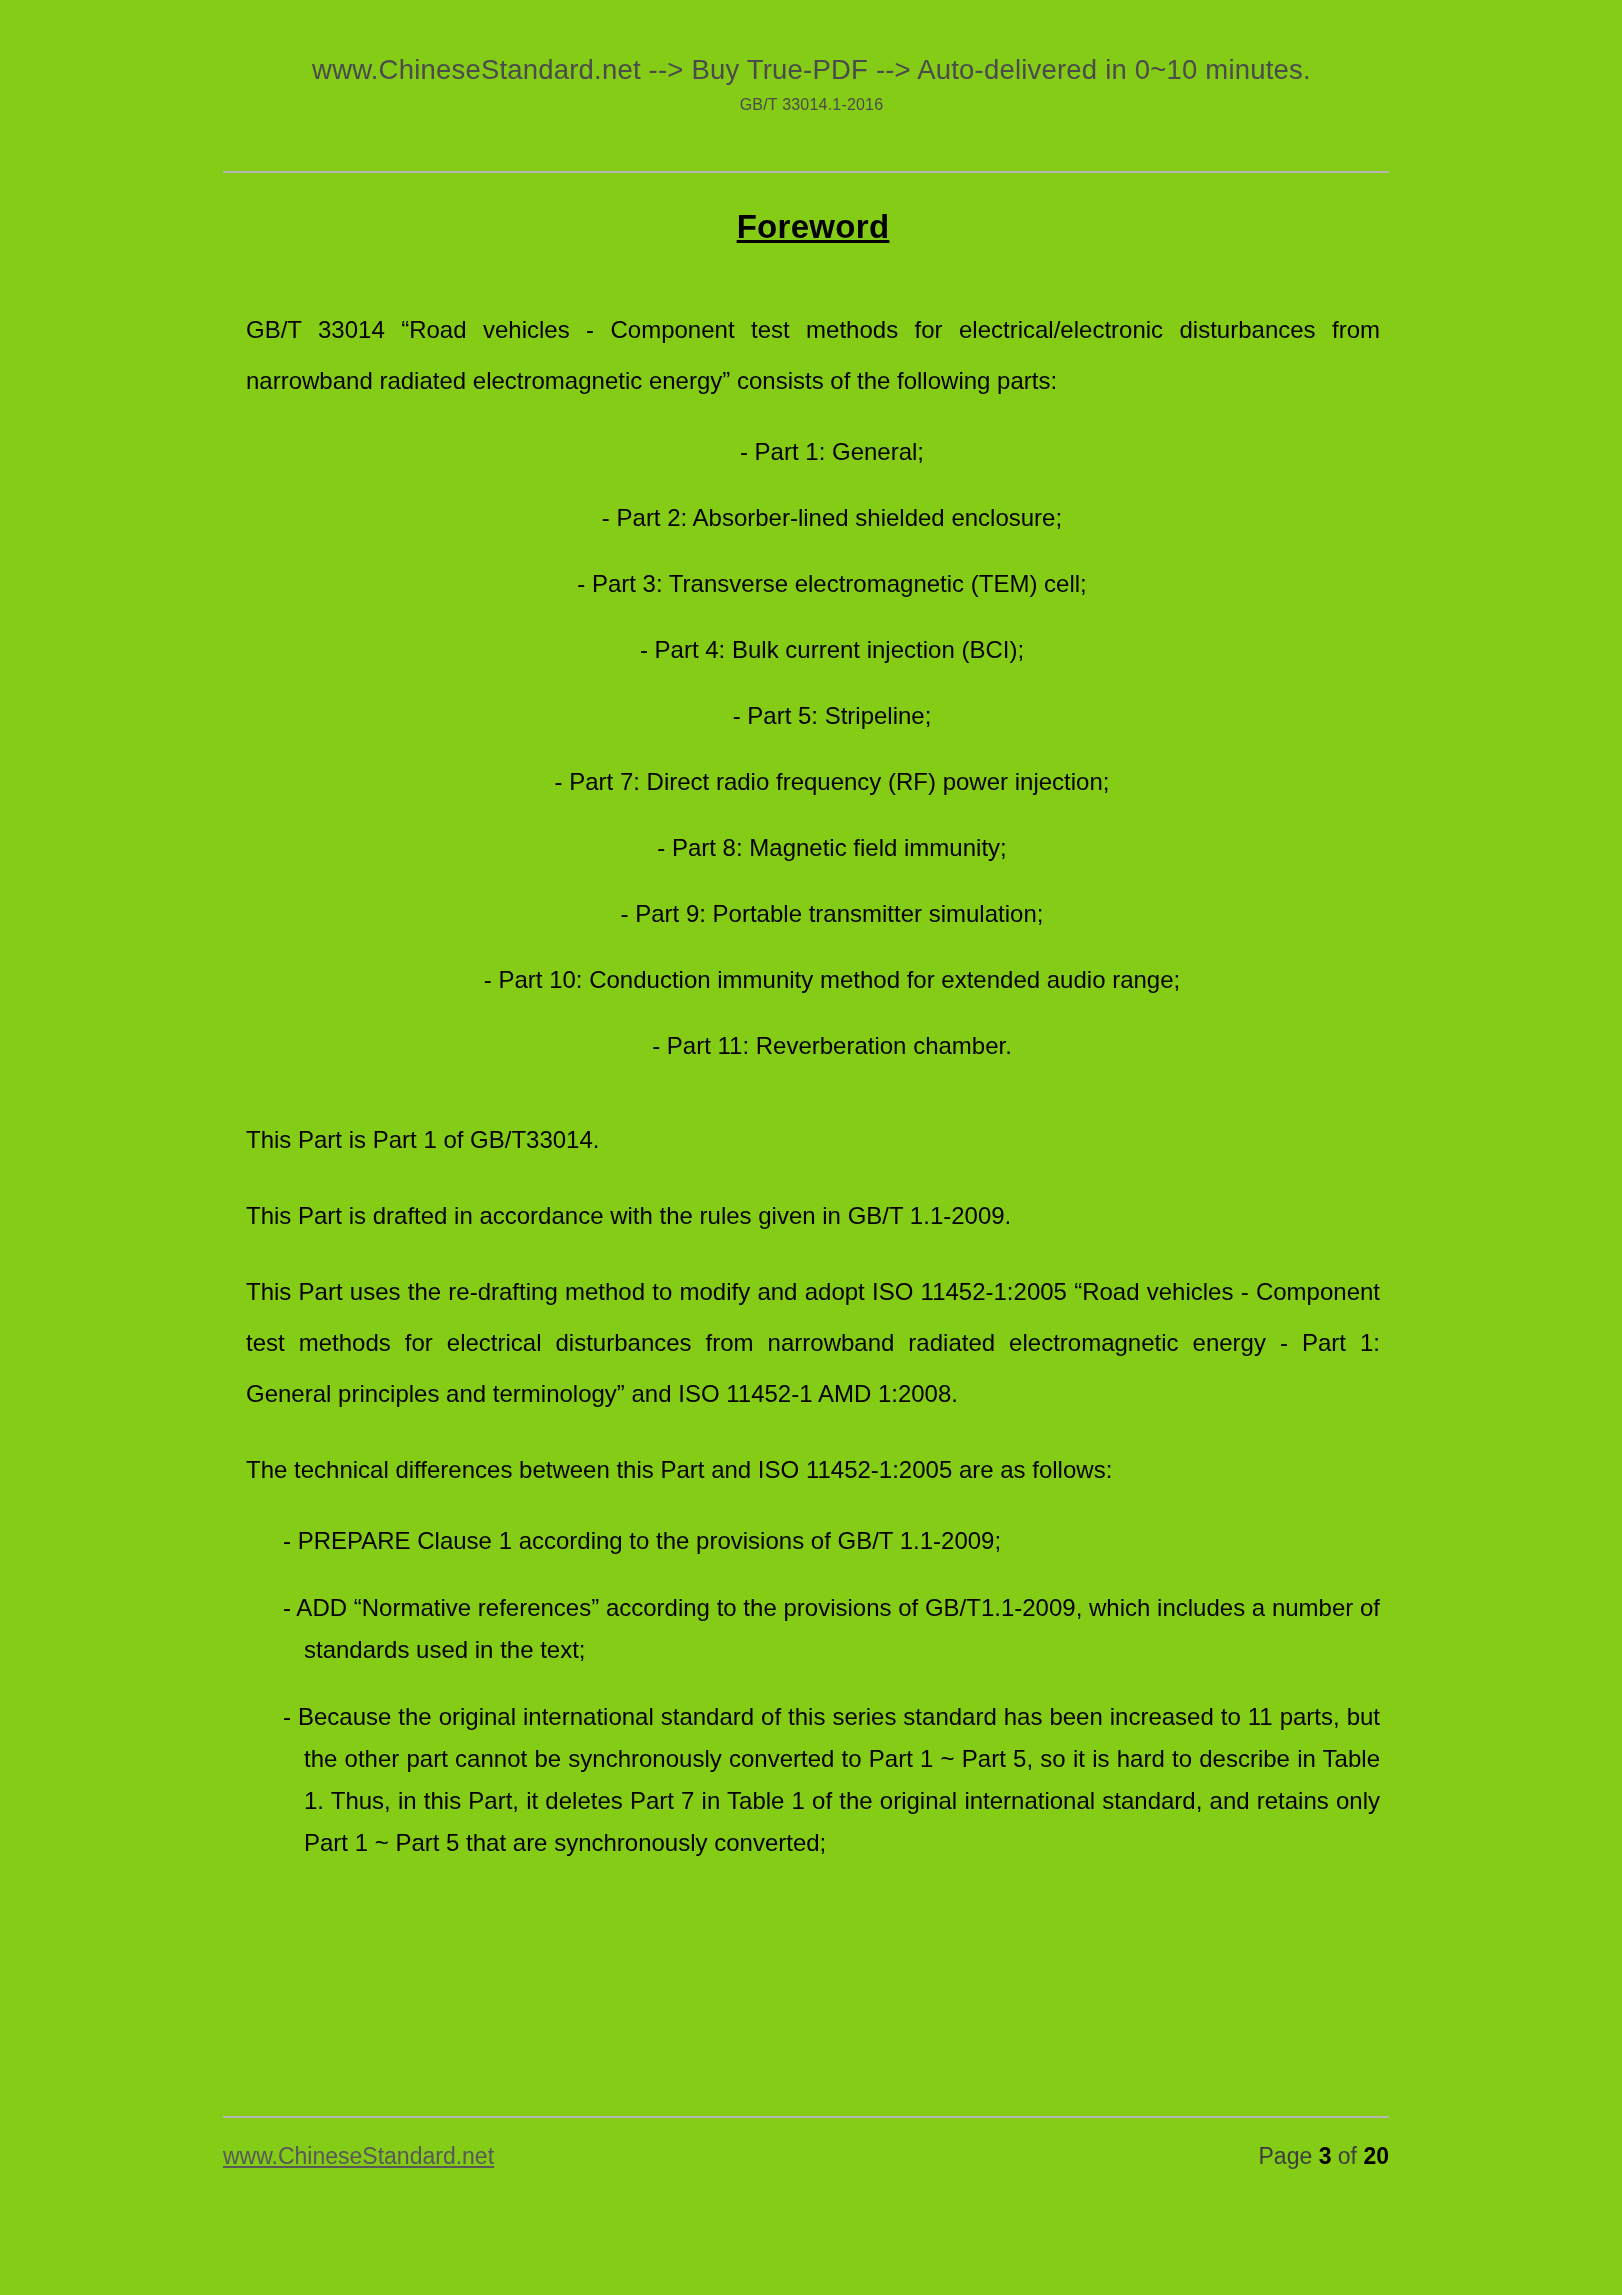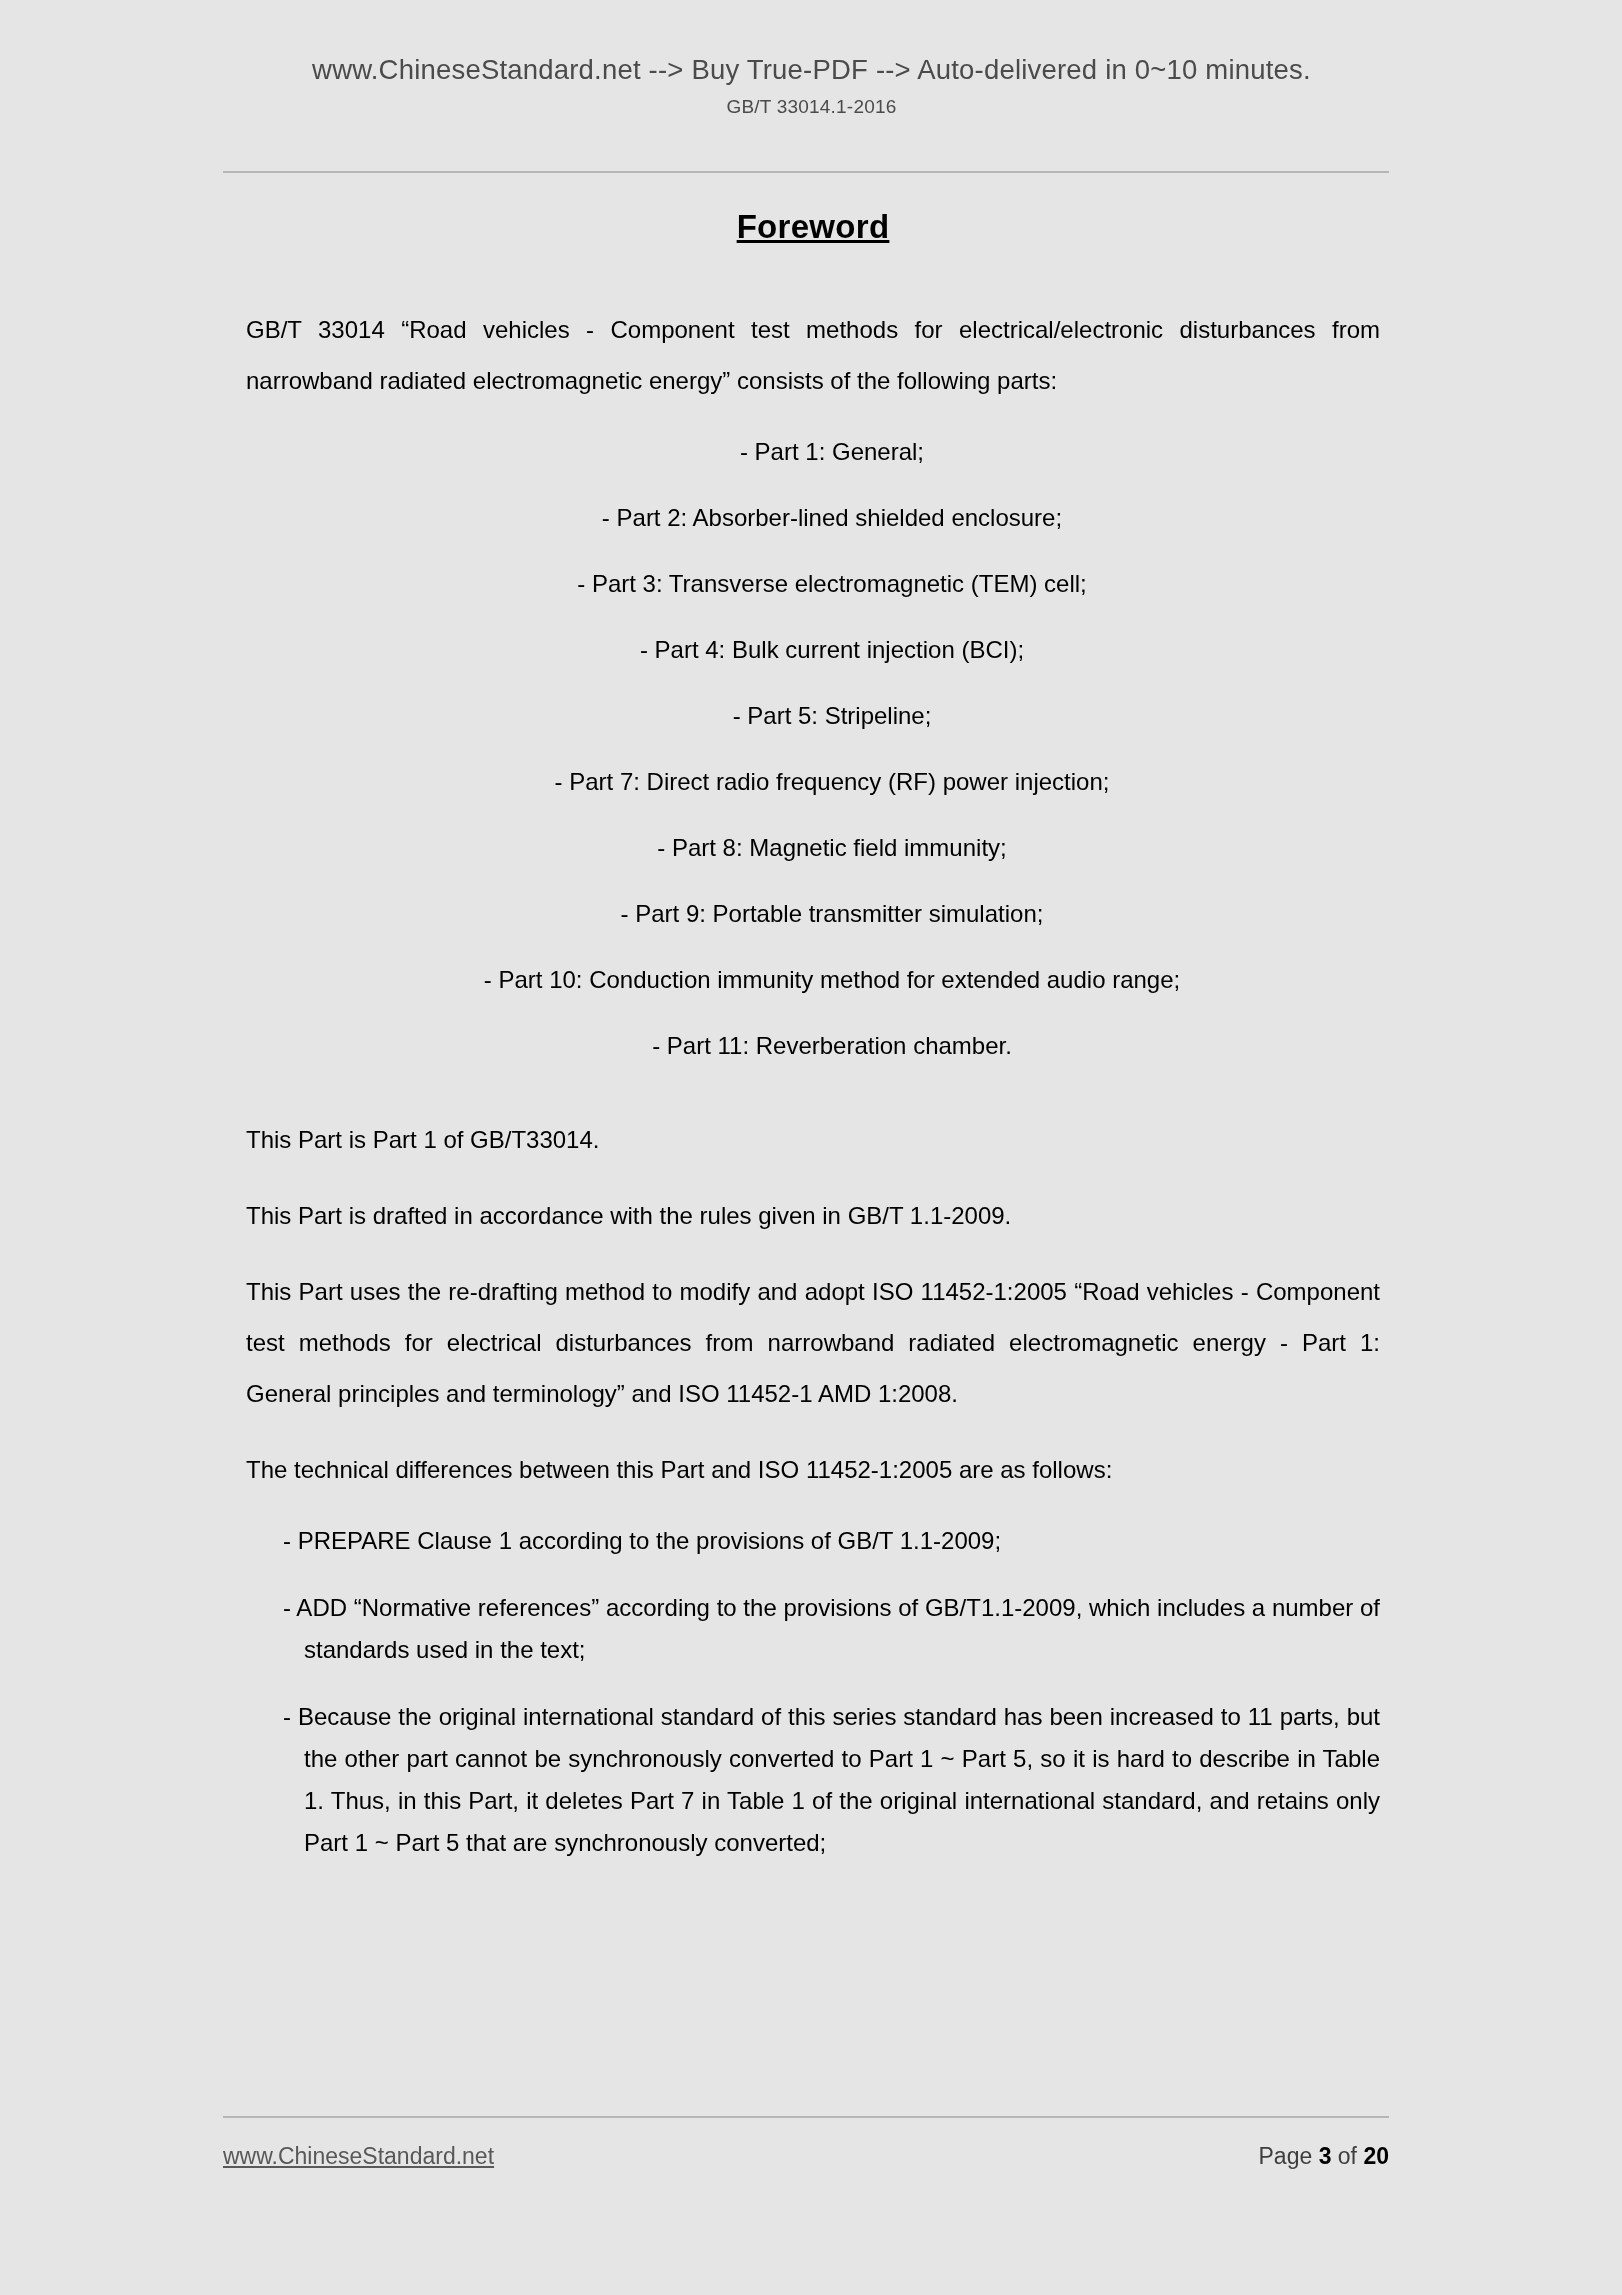--- a/index.html
+++ b/index.html
@@ -9,21 +9,21 @@
     background: #ffffff;
   }
   body {
     font-family: "Liberation Sans", sans-serif;
     color: #000000;
   }
   .page {
     position: relative;
     width: 1623px;
     height: 2295px;
-    background: #e5e5e5;
+    background: #84cc16;
     overflow: hidden;
     box-sizing: border-box;
   }
 
   
   .header {
     position: absolute;
     left: 0;
     top: 52px;
     width: 1623px;
@@ -31,21 +31,21 @@
   }
   .header-promo {
     font-size: 27.5px;
     color: #4b4b4b;
     letter-spacing: 0.2px;
     line-height: 1.3;
     white-space: nowrap;
   }
   .header-std {
     margin-top: 7.5px;
-    font-size: 19px;
+    font-size: 16px;
     color: #4b4b4b;
     letter-spacing: 0.2px;
     line-height: 1.3;
   }
   .rule-top {
     position: absolute;
     left: 223px;
     top: 171px;
     width: 1166px;
     height: 1.7px;

